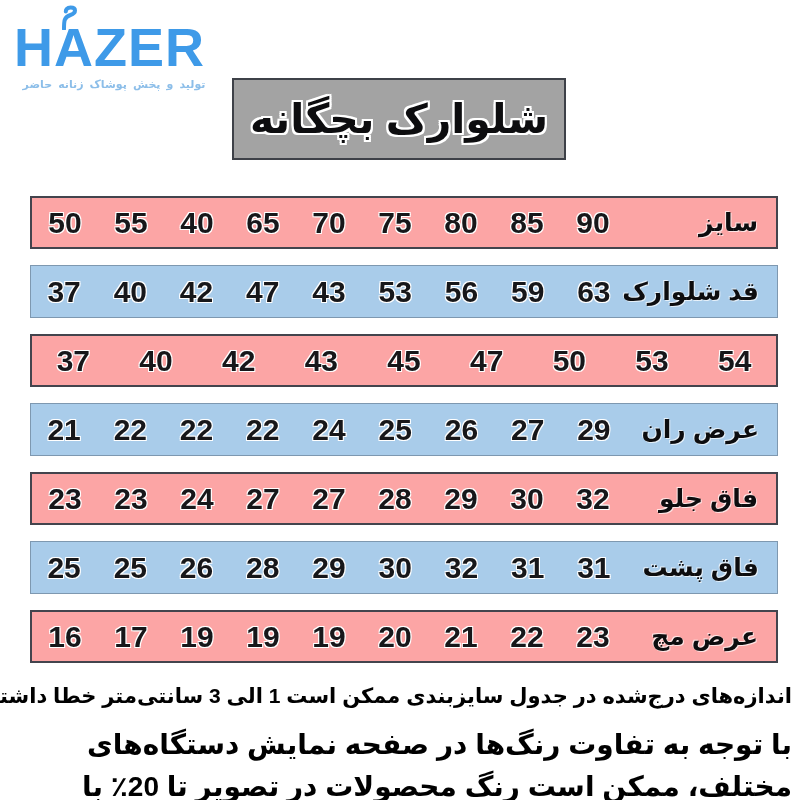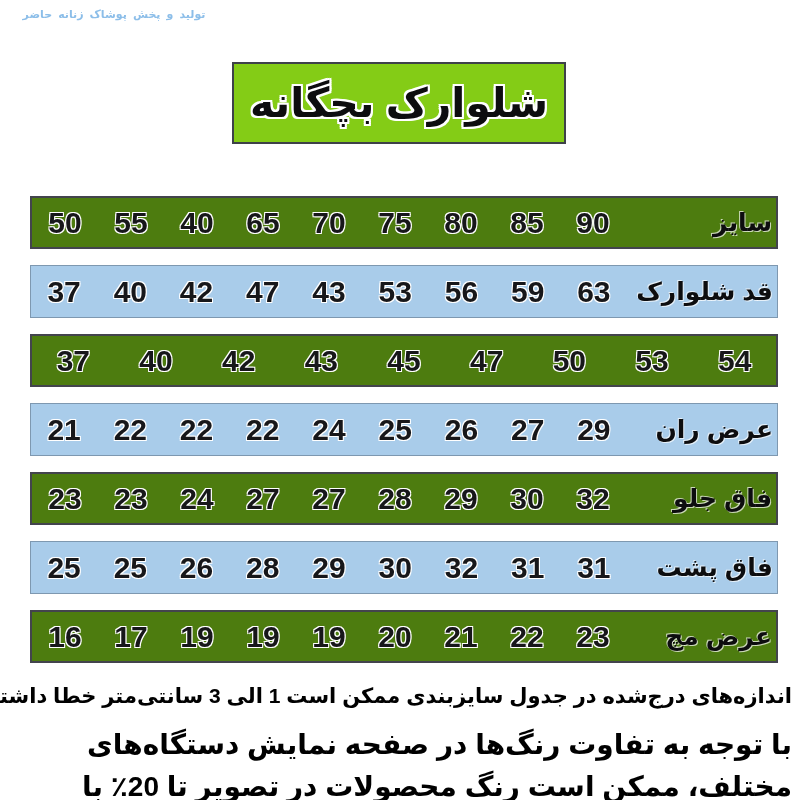--- a/index.html
+++ b/index.html
@@ -32,23 +32,23 @@
     font-weight: bold;
     color: #8CBEE9;
     letter-spacing: 1px;
     word-spacing: 3px;
     white-space: nowrap;
   }
 
   
   .title-box {
     position: absolute;
-    left: 232px; top: 62px;
+    left: 232px; top: 78px;
     width: 334px; height: 82px;
-    background: #84cc16;
+    background: #a3a3a3;
     border: 2px solid #3E4148;
     display: flex; align-items: center; justify-content: center;
   }
   .title-text {
     direction: rtl;
     font-size: 41px;
     font-weight: bold;
     color: #0d0d0f;
     text-shadow:
       -2px 0 0 #fff, 2px 0 0 #fff, 0 -2px 0 #fff, 0 2px 0 #fff,
@@ -56,35 +56,35 @@
   }
 
   
   .size-table { position: absolute; left: 30px; top: 196px; width: 748px; }
   .trow {
     display: flex;
     align-items: center;
     height: 53px;
     margin-bottom: 16px;
   }
-  .trow.light { background: #4d7c0f; border: 2px solid #43444D; }
+  .trow.light { background: #fca5a5; border: 2px solid #43444D; }
   .trow.blue  { background: #A9CCEA; border: 1px solid #7E98B0; }
   .num {
     flex: 1;
     text-align: center;
     font-size: 30px;
     font-weight: bold;
     color: #17171a;
     text-shadow: -1px -1px 0 #fff, 1px -1px 0 #fff, -1px 1px 0 #fff, 1px 1px 0 #fff;
   }
   .rlabel {
     width: 150px;
     direction: rtl;
     text-align: right;
-    padding-right: 4px;
+    padding-right: 18px;
     font-size: 25px;
     font-weight: bold;
     color: #0d0d0f;
     white-space: nowrap;
     text-shadow: -1px -1px 0 rgba(255,255,255,.7), 1px 1px 0 rgba(255,255,255,.7);
   }
 
   
   .notes {
     position: absolute;
@@ -94,20 +94,28 @@
     color: #000;
     font-weight: bold;
   }
   .note-1 { font-size: 21px; white-space: nowrap; margin-bottom: 16px; }
   .note-2 { font-size: 28px; width: 732px; line-height: 1.5; }
 </style>
 </head>
 <body>
 
 <div class="logo">
+  <div class="logo-mark">
+    <span class="hook-icon">
+      <svg width="24" height="26" viewBox="0 0 24 26">
+        <path d="M6 25 C6 17 6 13 12.5 11 C18.5 9.2 18.5 3.5 12.5 3.5 C9 3.5 7.8 6 7.8 7.5" fill="none" stroke="#3E9AE8" stroke-width="4" stroke-linecap="round"></path>
+      </svg>
+    </span>
+    <div class="logo-text">HAZER</div>
+  </div>
   <div class="tagline">تولید و پخش پوشاک زنانه حاضر</div>
 </div>
 
 <div class="title-box">
   <div class="title-text">شلوارک بچگانه</div>
 </div>
 
 <div class="size-table">
     <div class="trow light">
       <div class="num">50</div>

